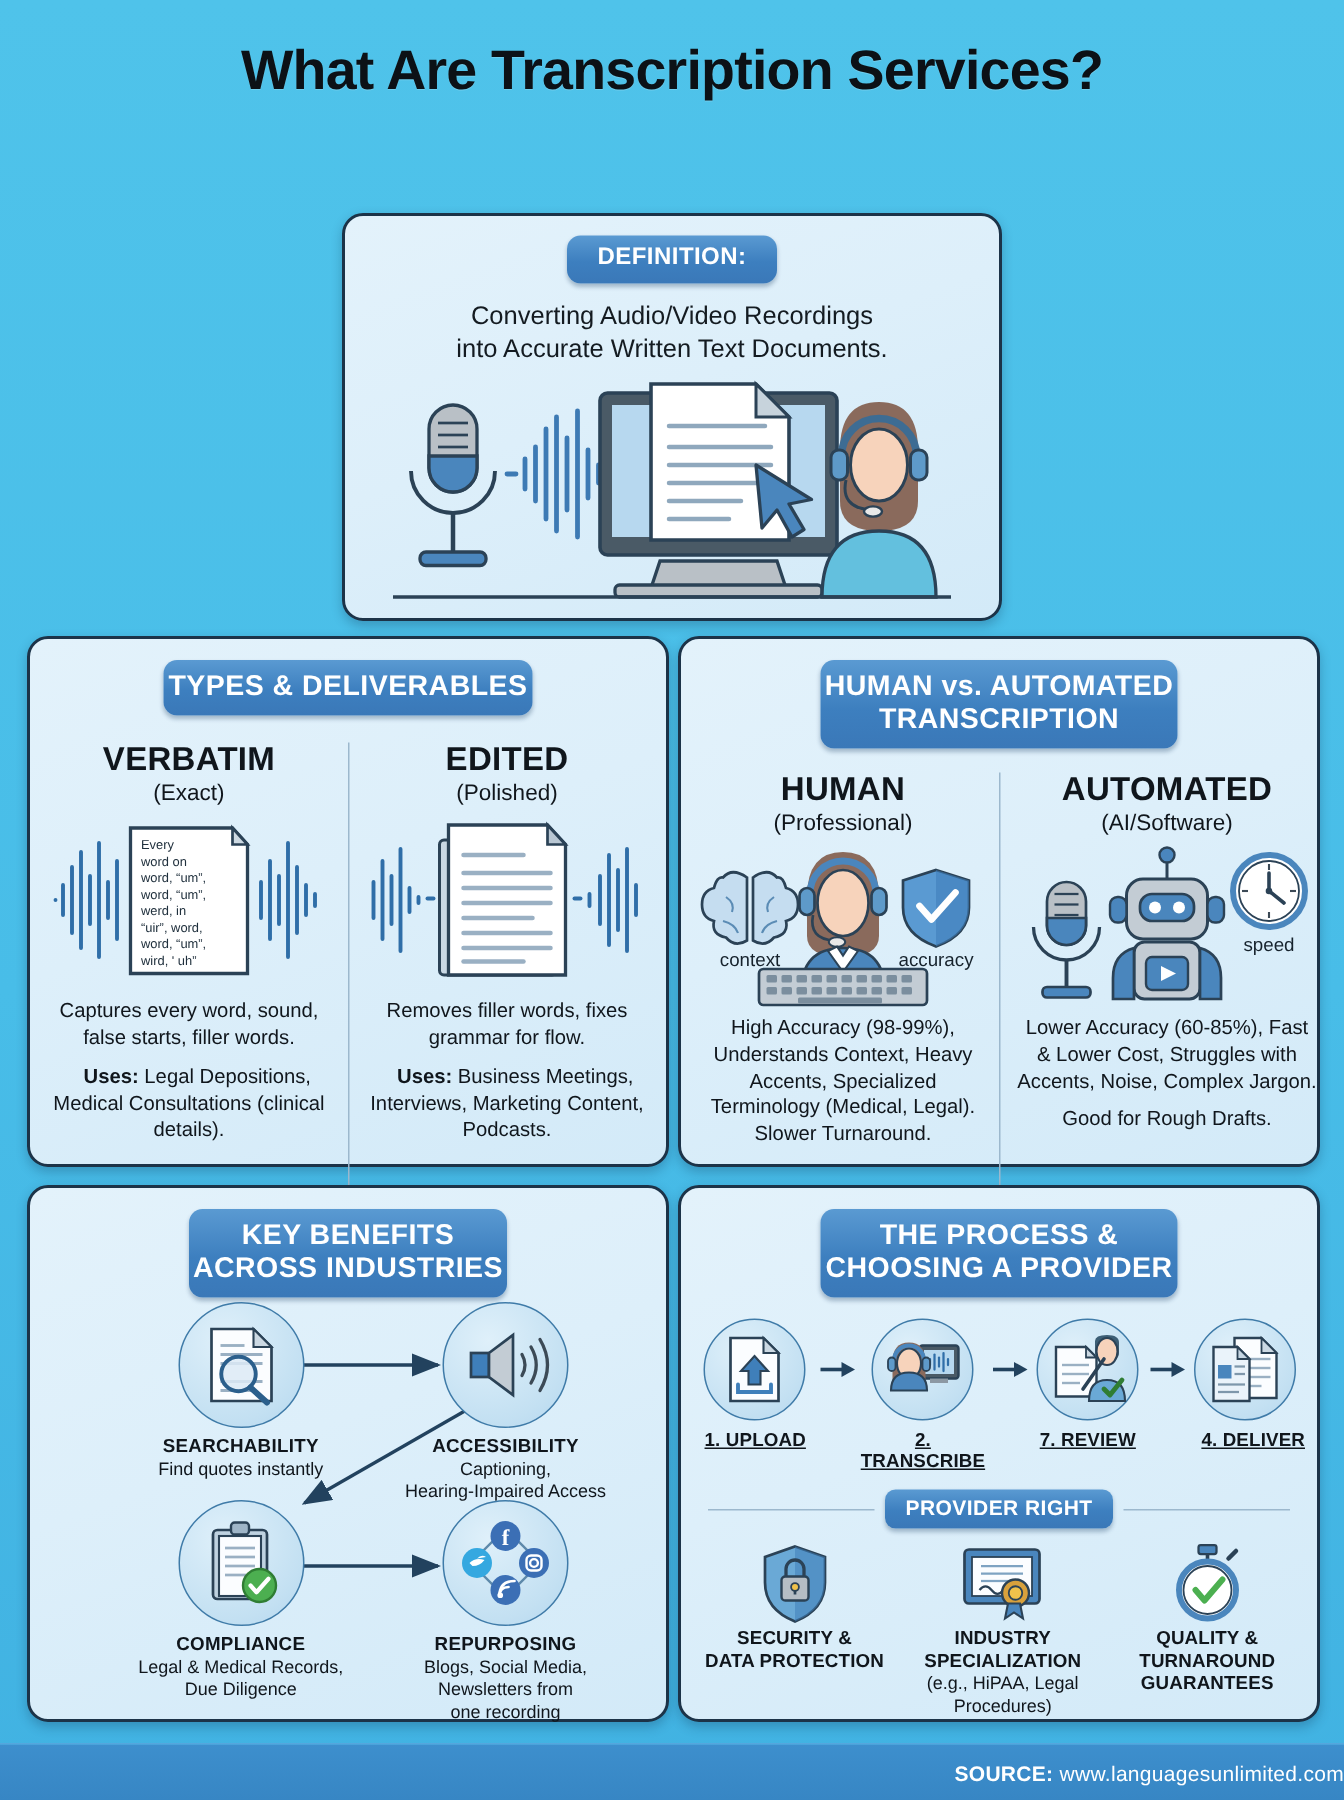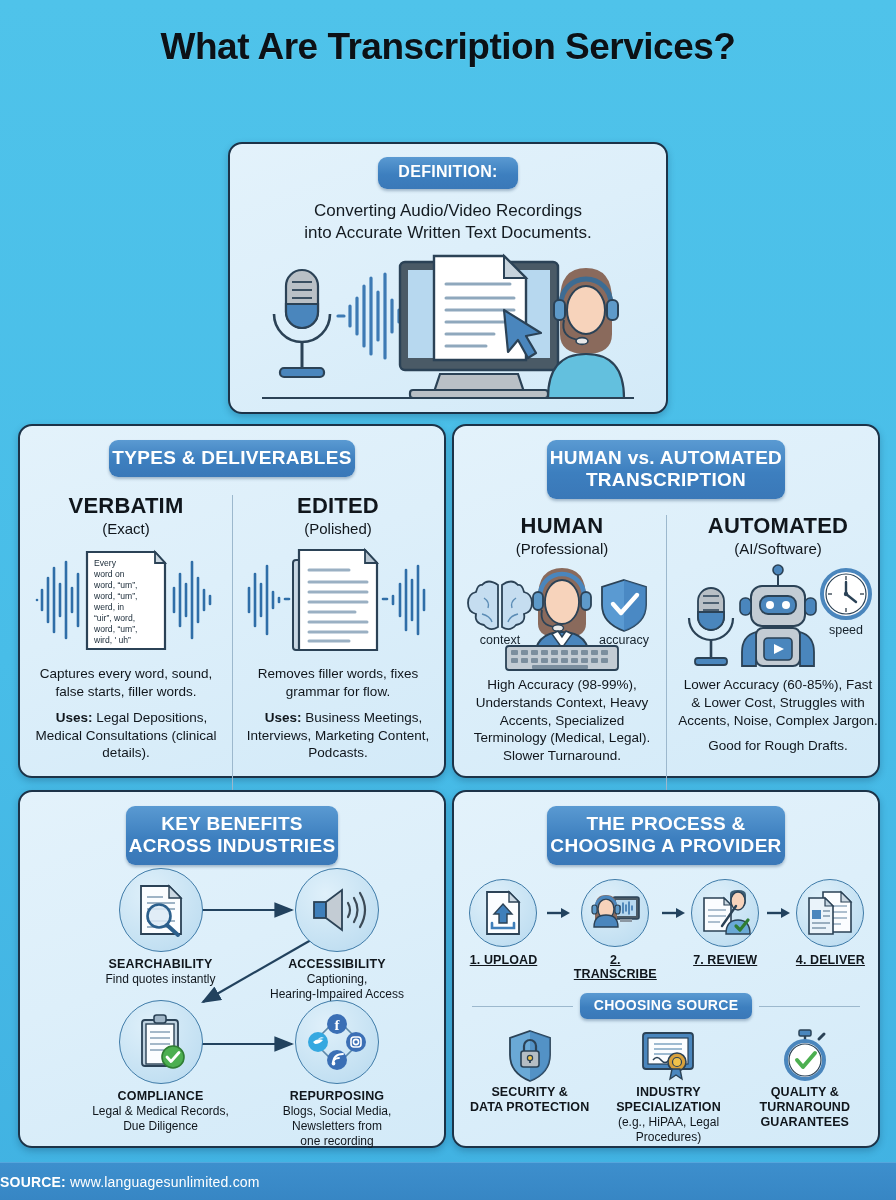--- a/index.html
+++ b/index.html
@@ -90,21 +90,21 @@
   .choose-row { display: flex; align-items: center; gap: 7px; }
   .choose-pill { font-size: 14px; padding: 4px 14px 5px; border-radius: 7px; }
 
   .choose-item-title { font-size: 12.5px; font-weight: bold; line-height: 1.22; letter-spacing: 0.1px; }
   .choose-item-sub { font-size: 12px; line-height: 1.22; }
 
   
   #source-bar {
     position: absolute; left: 0; right: 0; bottom: 0; height: 38px;
     background: linear-gradient(180deg, #3d8fcd 0%, #3786c4 100%);
-    display: flex; align-items: center; justify-content: flex-start;
+    display: flex; align-items: center; justify-content: flex-end;
     border-top: 1px solid #55a6dd;
   }
   #source-bar .txt { color: #ffffff; font-size: 14px; letter-spacing: 0.2px; }
   #source-bar .txt b { font-weight: bold; }
 
   svg { display: block; overflow: visible; }
 </style>
 </head>
 <body>
 
@@ -615,21 +615,21 @@
         </svg>
       </div>
       <div class="step-label" style="margin-top:6px;">7. REVIEW</div>
     </div>
 
     <svg width="26" height="68" viewBox="0 0 26 68" style="flex:none;">
       <line x1="2" y1="34" x2="17" y2="34" stroke="#22425e" stroke-width="2.4"></line>
       <polygon points="16 29, 25 34, 16 39" fill="#22425e"></polygon>
     </svg>
 
-    <div style="width:84px; text-align:center;">
+    <div style="width:84px; text-align:right;">
       <div class="circ" style="width:68px;height:68px;margin:0 auto;">
         <svg width="48" height="46" viewBox="0 0 48 46">
           <path d="M17 2 h18 l10 10 v30 h-28 z" fill="#fbfdff" stroke="#2b4256" stroke-width="1.6"></path>
           <path d="M35 2 v10 h10 z" fill="#ccd9e3" stroke="#2b4256" stroke-width="1.2"></path>
           <g stroke="#9ab0c3" stroke-width="1.6">
             <line x1="21" y1="16" x2="41" y2="16"></line>
               <line x1="21" y1="22" x2="41" y2="22"></line>
             <line x1="21" y1="28" x2="41" y2="28"></line>
               <line x1="21" y1="34" x2="35" y2="34"></line>
           </g>
@@ -643,21 +643,21 @@
               <line x1="6" y1="38" x2="20" y2="38"></line>
           </g>
         </svg>
       </div>
       <div class="step-label" style="margin-top:6px;">4. DELIVER</div>
     </div>
   </div>
 
   <div class="choose-row" style="margin:12px 18px 0;">
     <div class="hr-line"></div>
-    <span class="pill choose-pill">CHOOSING SOURCE</span>
+    <span class="pill choose-pill">PROVIDER RIGHT</span>
     <div class="hr-line"></div>
   </div>
 
   <div style="display:flex; justify-content:space-around; margin-top:10px; padding:0 10px;">
 
     <div style="width:130px; text-align:center;">
       <div style="display:flex; justify-content:center;">
         <svg width="46" height="52" viewBox="0 0 46 52">
           <path d="M23 2 l20 7 v17 q0 18 -20 26 q-20 -8 -20 -26 v-17 z" fill="#6aa9d6" stroke="#2b4256" stroke-width="1.8"></path>
           <path d="M23 2 l20 7 v17 q0 18 -20 26 z" fill="#3f7fba" opacity="0.55"></path>

